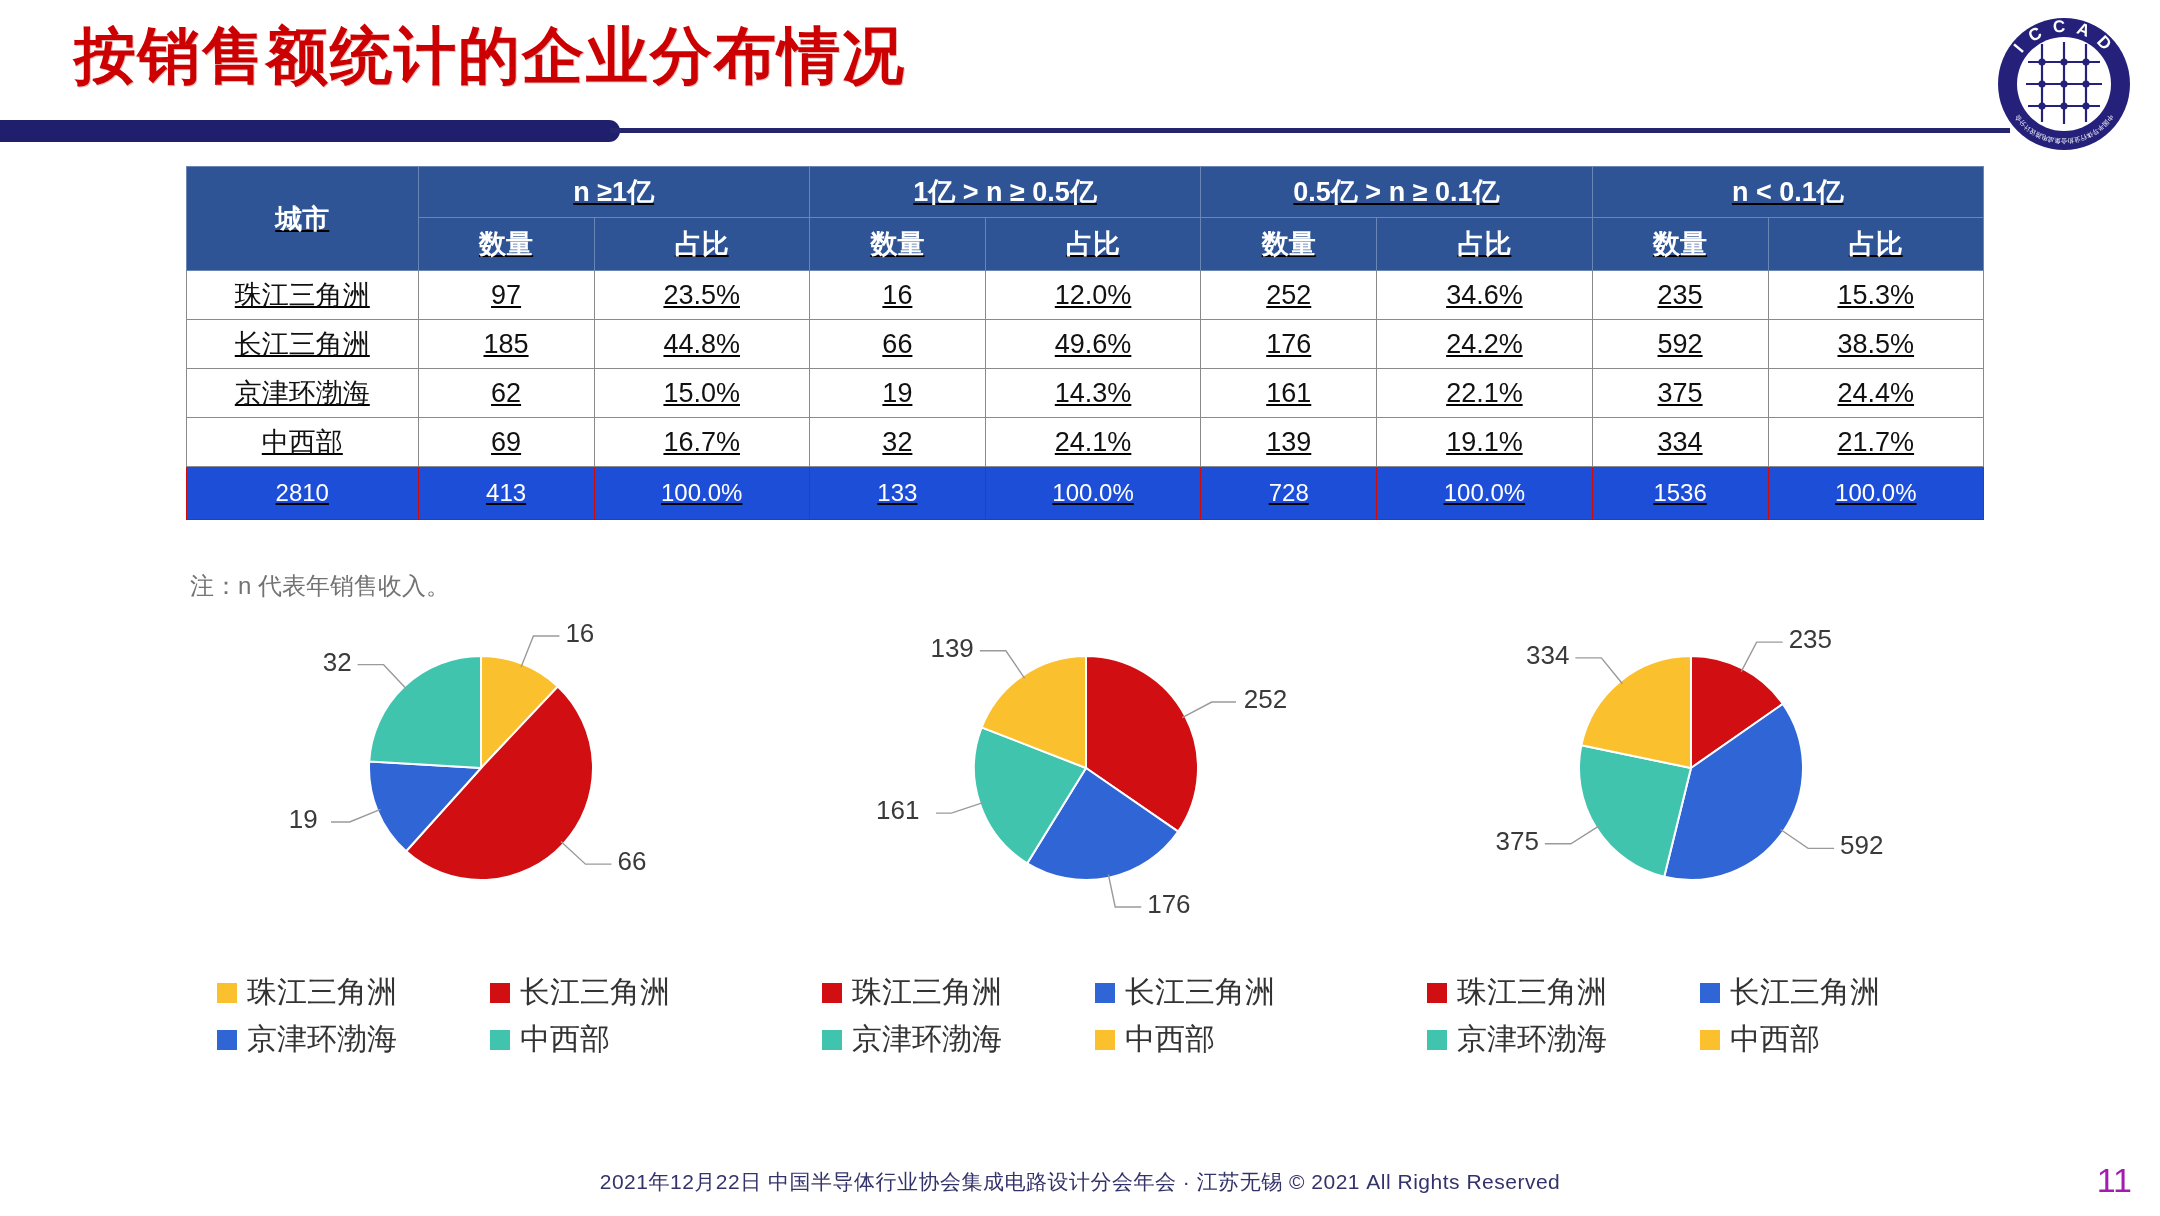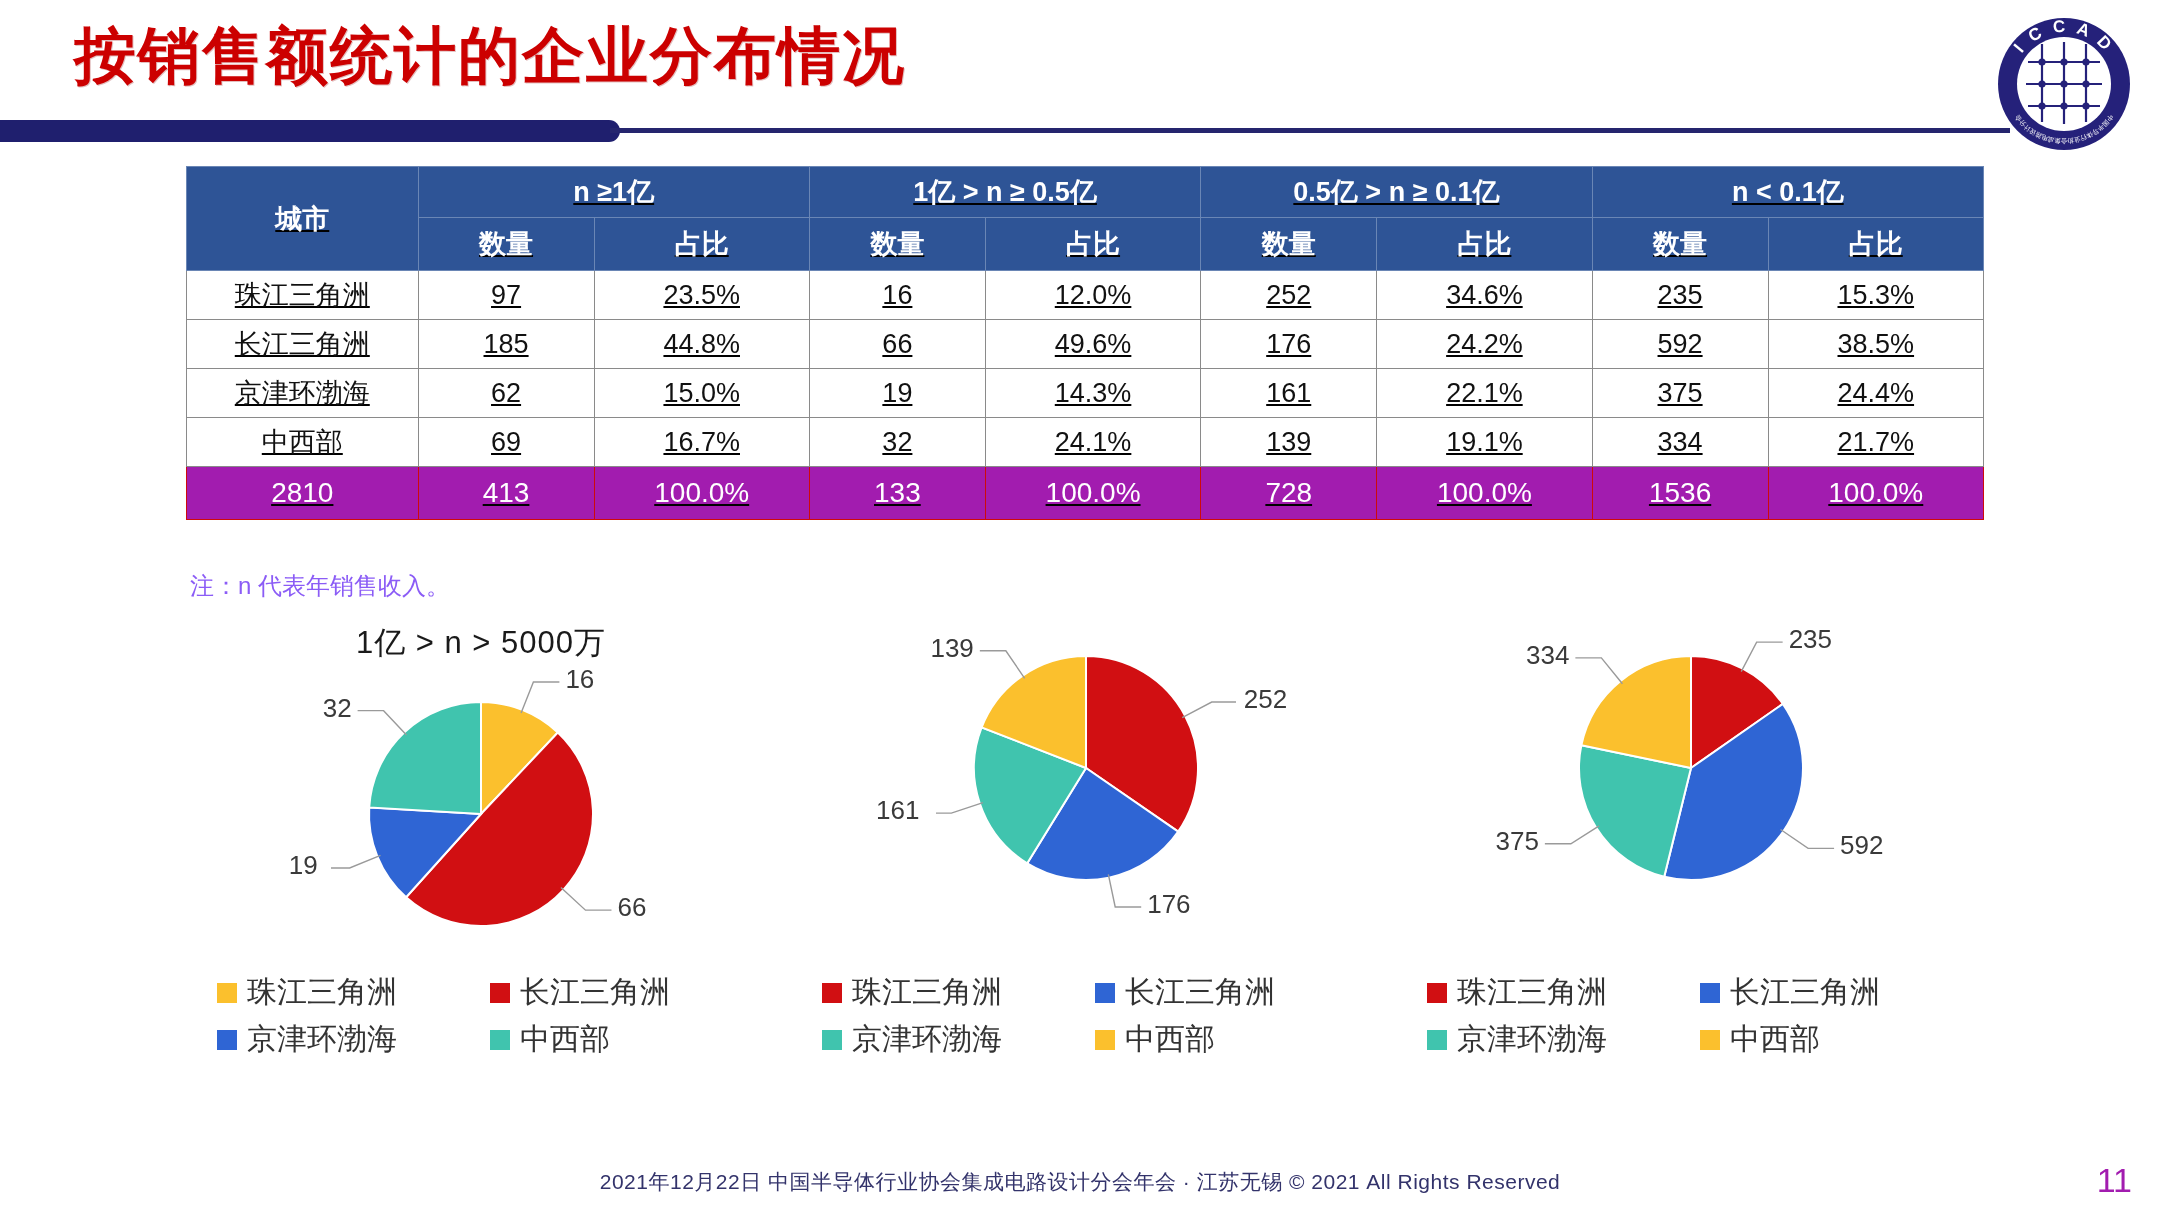--- a/index.html
+++ b/index.html
@@ -78,36 +78,36 @@
     color: #ffffff;
     font-weight: bold;
     font-size: 27px;
     border-color: #6a86b5;
     height: 48px;
   }
   #data-table thead tr.grp-row th { height: 50px; }
   #data-table thead tr.sub-row th { height: 52px; }
   #data-table tbody td { height: 48px; color: #111; font-size: 27px; }
   #data-table tbody tr.total-row td {
-    background: #a21caf;
+    background: #1d4ed8;
     color: #ffffff;
     border-color: #CE0A0A;
-    font-size: 28px;
+    font-size: 24px;
     height: 52px;
   }
   .col-city  { width: 200px; }
   .col-num   { width: 152px; }
   .col-pct   { width: 186px; }
 
   #table-note {
     position: absolute;
     left: 190px;
     top: 570px;
     font-size: 24px;
-    color: #8b5cf6;
+    color: #737373;
   }
 
   
   #charts {
     position: absolute;
     left: 186px;
     top: 620px;
     width: 1800px;
     height: 510px;
     display: flex;
@@ -315,21 +315,20 @@
       <td>100.0%</td>
     </tr>
   </tbody>
 </table>
 
 <div id="table-note">注：n 代表年销售收入。</div>
 
 <div id="charts">
 
   <div class="chart-block">
-    <div class="chart-title">1亿 &gt; n &gt; 5000万</div>
     <div class="pie-wrap">
       <svg class="pie-svg" width="300" height="300" viewBox="0 0 300 300">
           <path d="M 150 148 L 150 36 A 112 112 0 0 1 226.82342081927388 66.50053979550076 Z" fill="#FBC02D" stroke="#ffffff" stroke-width="2"></path>
           <polyline points="190.0884726828156,47.02691468535218 202.3984086980837,16.021188193299054 228.3984086980837,16.021188193299054" fill="none" stroke="#9a9a9a" stroke-width="1.4"></polyline>
           <path d="M 150 148 L 226.82342081927388 66.50053979550076 A 112 112 0 0 1 75.12292957998304 231.29120196825005 Z" fill="#D10F12" stroke="#ffffff" stroke-width="2"></path>
           <polyline points="229.92904565552902,221.5798699414205 254.47279531558473,244.1739831708552 280.47279531558473,244.1739831708552" fill="none" stroke="#9a9a9a" stroke-width="1.4"></polyline>
           <path d="M 150 148 L 75.12292957998304 231.29120196825005 A 112 112 0 0 1 38.19522628868016 141.38996404241507 Z" fill="#2F65D4" stroke="#ffffff" stroke-width="2"></path>
           <polyline points="49.50741071166013,189.2781915558935 18.649229759349595,201.95345361687112 -7.350770240650405,201.95345361687112" fill="none" stroke="#9a9a9a" stroke-width="1.4"></polyline>
           <path d="M 150 148 L 38.19522628868016 141.38996404241507 A 112 112 0 0 1 149.99999999999997 36 Z" fill="#40C4AE" stroke="#ffffff" stroke-width="2"></path>
           <polyline points="75.48128180530435,68.94552360163571 52.59887717556349,44.67032724072416 26.598877175563487,44.67032724072416" fill="none" stroke="#9a9a9a" stroke-width="1.4"></polyline>

